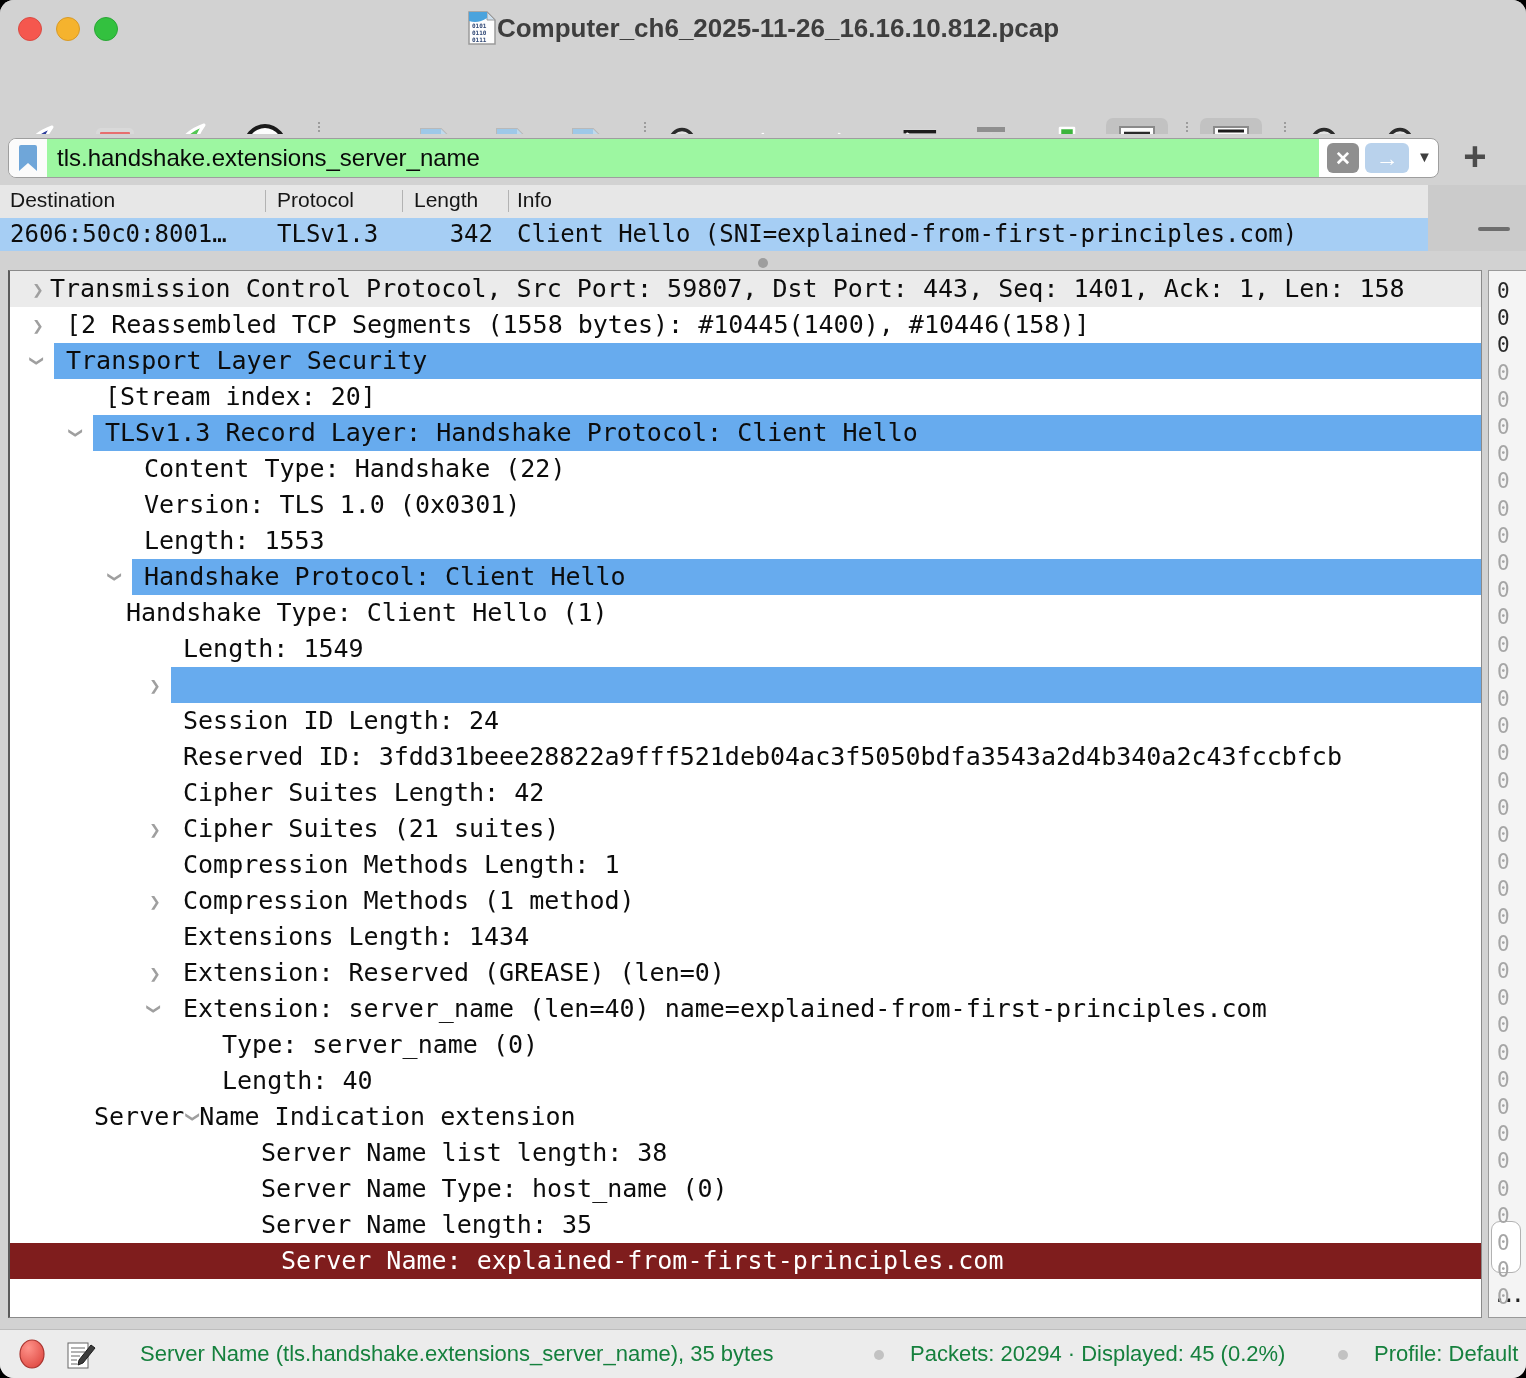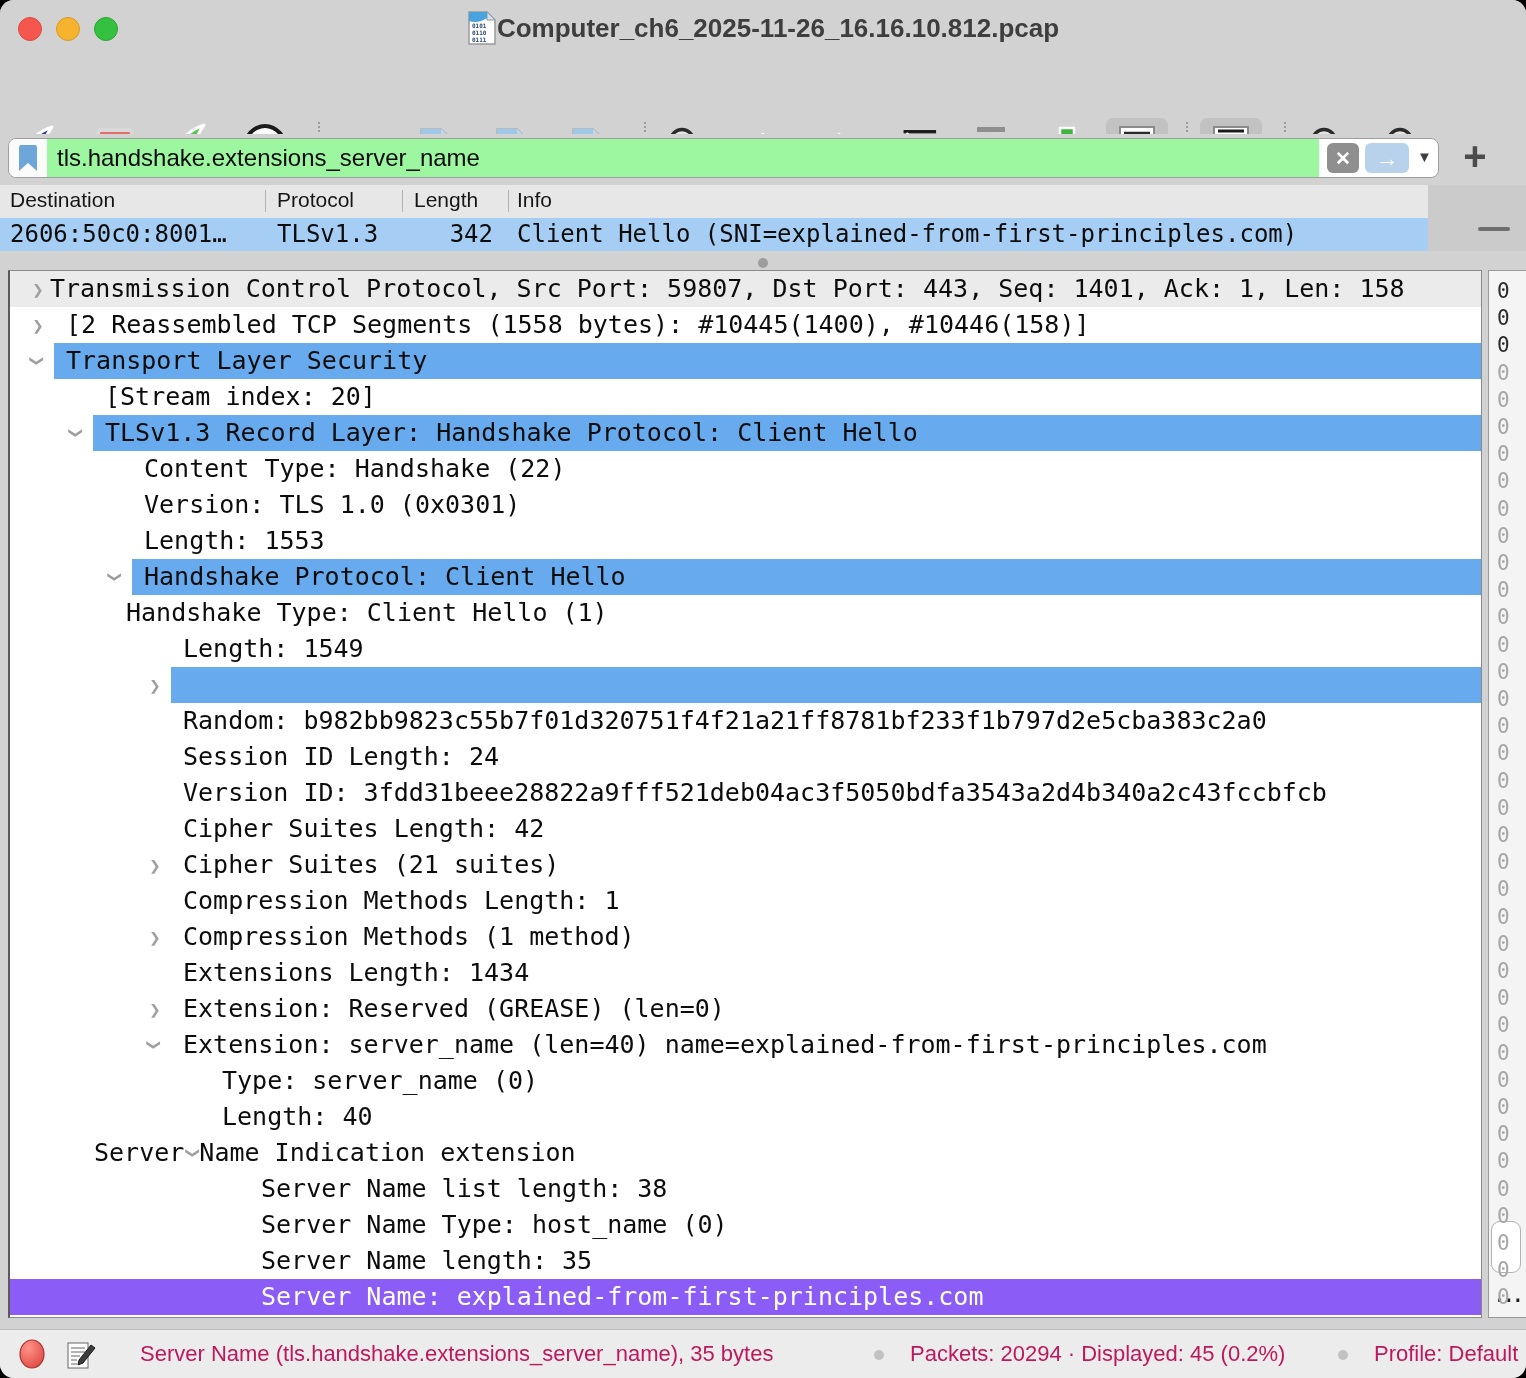--- a/index.html
+++ b/index.html
@@ -51,38 +51,38 @@
   .pcell{position:absolute;top:2px;white-space:pre;}
   .hdash{position:absolute;left:1478px;top:42px;width:32px;height:4px;border-radius:2px;background:#6e6e6e;}
   .splitdot{position:absolute;left:758px;top:73px;width:10px;height:10px;border-radius:50%;background:#9d9d9d;}
 
   
   .details{position:absolute;left:8px;top:270px;width:1474px;height:1048px;background:#fff;
            border:1px solid #8a8a8a;border-left:2px solid #5a5a5a;box-sizing:border-box;overflow:hidden;
            font-family:"DejaVu Sans Mono",monospace;font-size:25px;color:#0c0c0c;}
   .drow{position:relative;height:36px;line-height:36px;white-space:pre;}
   .drow.gray{background:#ebebeb;}
-  .drow.sel{background:#8b5cf6;color:#fff;}
+  .drow.sel{background:#7f1d1d;color:#fff;padding-left:20px;}
   .hl{position:absolute;top:0;bottom:0;right:0;background:#67abee;}
   .chev{position:absolute;top:0;width:20px;color:#9f9f9f;font-size:19px;line-height:36px;z-index:2;text-align:center;}
   .chev.expanded{transform:rotate(90deg);}
   .dtext{position:relative;z-index:1;}
 
   
   .bytes{position:absolute;left:1488px;top:270px;width:38px;height:1048px;background:#f4f4f4;
          border:1px solid #9a9a9a;border-right:none;box-sizing:border-box;overflow:hidden;
          font-family:"DejaVu Sans Mono",monospace;}
   .hexline{position:absolute;left:8px;font-size:21px;color:#a6a6a6;line-height:21px;}
   .hexline.dark{color:#2b2b2b;}
   .bthumb{position:absolute;left:2px;top:950px;width:28px;height:50px;background:#fff;border:1px solid #b2b2b2;border-radius:9px;}
   .bdots{position:absolute;left:6px;top:1012px;font-size:28px;color:#222;font-family:"DejaVu Sans",sans-serif;}
 
   
   .statusbar{position:absolute;left:0;bottom:0;right:0;height:48px;background:#ececec;border-top:1px solid #bdbdbd;
-             font-size:22px;color:#be185d;}
+             font-size:22px;color:#15803d;}
   .sb-item{position:absolute;top:11px;white-space:pre;}
   .sdot{position:absolute;top:20px;width:10px;height:10px;border-radius:50%;background:#c2c2c2;}
   .sicon{position:absolute;top:8px;}
 </style>
 </head>
 <body>
 
 <div class="win">
 
   <div class="titlebar">
@@ -284,23 +284,22 @@
       <div class="drow"><span class="hl" style="left: 44px;"></span><span class="chev expanded" style="left: 18px;">❯</span><span class="dtext" style="margin-left: 56px;">Transport Layer Security</span></div>
       <div class="drow"><span class="dtext" style="margin-left: 95px;">[Stream index: 20]</span></div>
       <div class="drow"><span class="hl" style="left: 83px;"></span><span class="chev expanded" style="left: 57px;">❯</span><span class="dtext" style="margin-left: 95px;">TLSv1.3 Record Layer: Handshake Protocol: Client Hello</span></div>
       <div class="drow"><span class="dtext" style="margin-left: 134px;">Content Type: Handshake (22)</span></div>
       <div class="drow"><span class="dtext" style="margin-left: 134px;">Version: TLS 1.0 (0x0301)</span></div>
       <div class="drow"><span class="dtext" style="margin-left: 134px;">Length: 1553</span></div>
       <div class="drow"><span class="hl" style="left: 122px;"></span><span class="chev expanded" style="left: 96px;">❯</span><span class="dtext" style="margin-left: 134px;">Handshake Protocol: Client Hello</span></div>
       <div class="drow"><span class="dtext" style="margin-left: 116px;">Handshake Type: Client Hello (1)</span></div>
       <div class="drow"><span class="dtext" style="margin-left: 173px;">Length: 1549</span></div>
       <div class="drow"><span class="hl" style="left: 161px;"></span><span class="chev collapsed" style="left: 135px;">❯</span></div>
-      <div class="drow"><span class="dtext" style="margin-left: 173px;">Random: b982bb9823c55b7f01d320751f4f21a21ff8781bf233f1b797d2e5cba383c2a0</span></div>
       <div class="drow"><span class="dtext" style="margin-left: 173px;">Session ID Length: 24</span></div>
-      <div class="drow"><span class="dtext" style="margin-left: 173px;">Version ID: 3fdd31beee28822a9fff521deb04ac3f5050bdfa3543a2d4b340a2c43fccbfcb</span></div>
+      <div class="drow"><span class="dtext" style="margin-left: 173px;">Reserved ID: 3fdd31beee28822a9fff521deb04ac3f5050bdfa3543a2d4b340a2c43fccbfcb</span></div>
       <div class="drow"><span class="dtext" style="margin-left: 173px;">Cipher Suites Length: 42</span></div>
       <div class="drow"><span class="chev collapsed" style="left: 135px;">❯</span><span class="dtext" style="margin-left: 173px;">Cipher Suites (21 suites)</span></div>
       <div class="drow"><span class="dtext" style="margin-left: 173px;">Compression Methods Length: 1</span></div>
       <div class="drow"><span class="chev collapsed" style="left: 135px;">❯</span><span class="dtext" style="margin-left: 173px;">Compression Methods (1 method)</span></div>
       <div class="drow"><span class="dtext" style="margin-left: 173px;">Extensions Length: 1434</span></div>
       <div class="drow"><span class="chev collapsed" style="left: 135px;">❯</span><span class="dtext" style="margin-left: 173px;">Extension: Reserved (GREASE) (len=0)</span></div>
       <div class="drow"><span class="chev expanded" style="left: 135px;">❯</span><span class="dtext" style="margin-left: 173px;">Extension: server_name (len=40) name=explained-from-first-principles.com</span></div>
       <div class="drow"><span class="dtext" style="margin-left: 212px;">Type: server_name (0)</span></div>
       <div class="drow"><span class="dtext" style="margin-left: 212px;">Length: 40</span></div>
       <div class="drow"><span class="chev expanded" style="left: 174px;">❯</span><span class="dtext" style="margin-left: 84px;">Server Name Indication extension</span></div>

